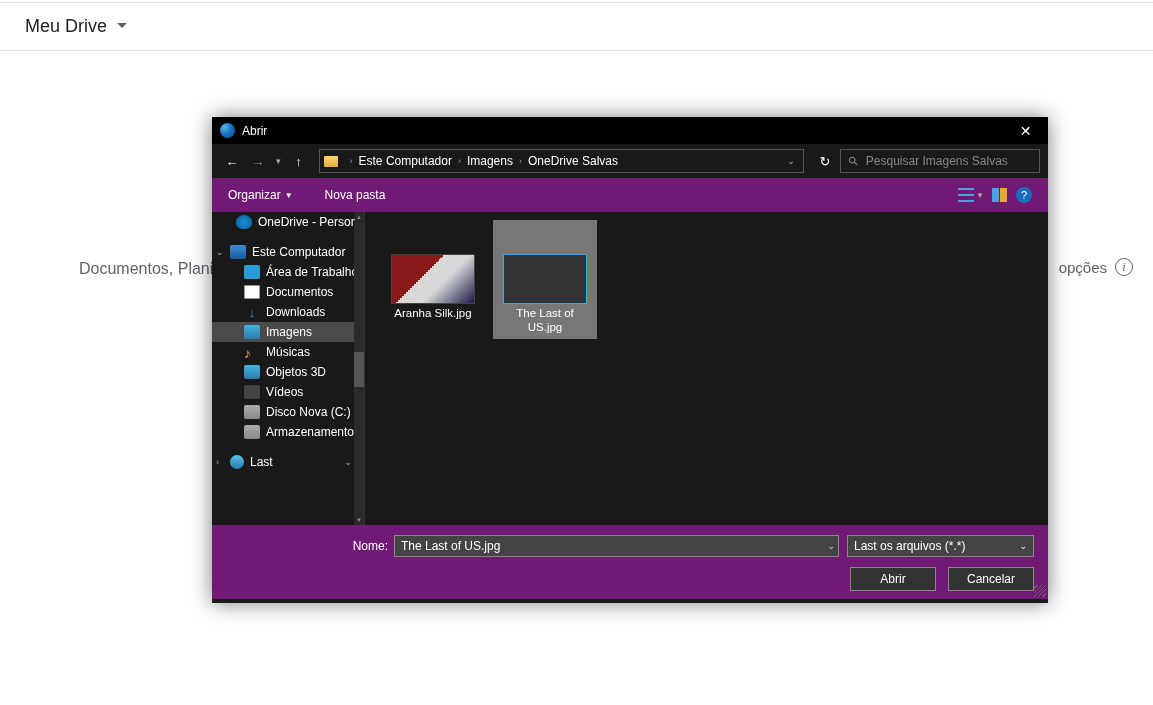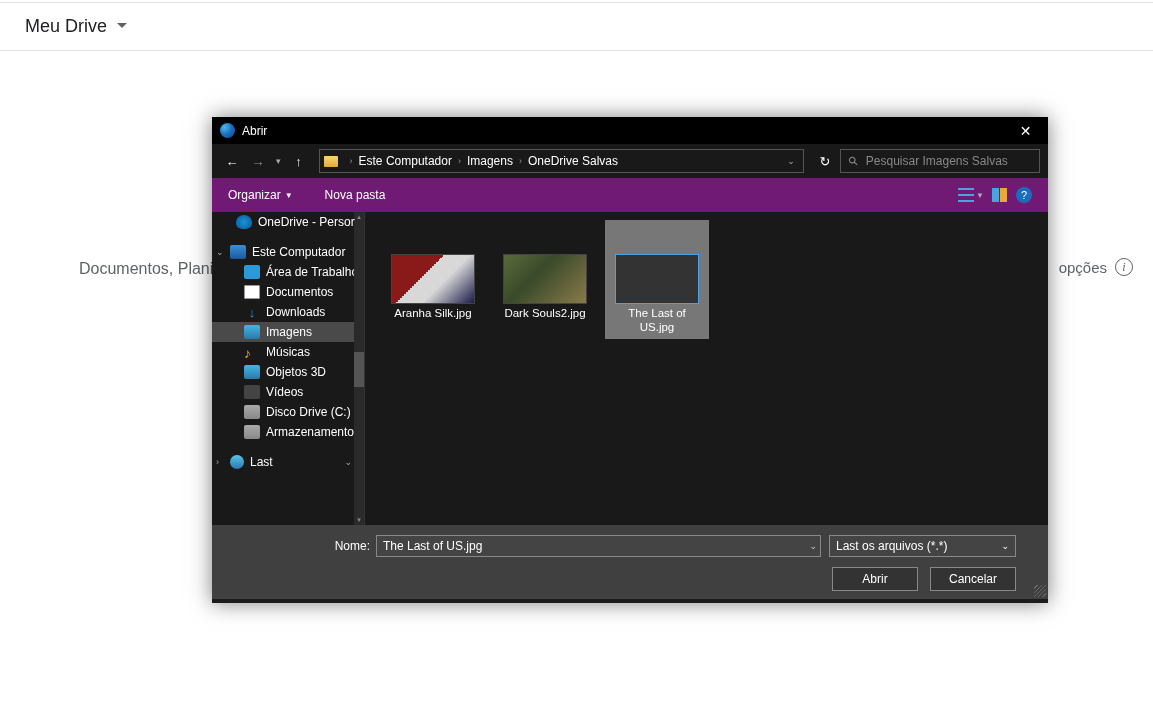--- a/index.html
+++ b/index.html
@@ -62,21 +62,21 @@
 .sb-sep { height: 10px; }
 .content { flex: 1; background: #191919; padding: 8px 16px; display: flex; gap: 8px; align-items: flex-start; border-left: 1px solid #333; }
 .thumb { width: 104px; display: flex; flex-direction: column; align-items: center; cursor: pointer; padding: 4px; }
 .thumb.selected { background: #777777; }
 .thumb-img { width: 84px; height: 50px; border: 1px solid #444; margin-bottom: 2px; margin-top: 30px; }
 .thumb.selected .thumb-img { border-color: #4aa3e0; background: #333; }
 .t1 { background: linear-gradient(135deg,#8a1a1a 40%,#d8d8d8 40%,#d8d8d8 60%,#1a1a4a); }
 .t2 { background: linear-gradient(135deg,#5a6a3a,#3a4a2a 40%,#8a7a4a); }
 .t3 { background: linear-gradient(90deg,#4a5a6a 50%,#6a5a4a 50%); }
 .thumb-label { font-size: 11.5px; text-align: center; padding: 0 2px; line-height: 1.25; word-break: break-word; }
-.footer { background: #404040; padding: 10px 32px 8px; position: relative; }
+.footer { background: #701a75; padding: 10px 14px 8px; position: relative; }
 .fn-row { display: flex; align-items: center; margin-bottom: 10px; }
 .fn-label { margin-left: auto; margin-right: 6px; font-size: 12px; }
 .fn-input { width: 445px; background: #444; color: #fff; border: 1px solid #888; height: 22px; padding: 0 6px; font-size: 12px; position: relative; }
 .fn-input-wrap { position: relative; }
 .fn-dd { position: absolute; right: 4px; top: 50%; transform: translateY(-50%); font-size: 9px; color: #ccc; cursor: pointer; }
 .type-select { width: 187px; background: #444; color: #fff; border: 1px solid #888; height: 22px; padding: 0 6px; margin-left: 8px; font-size: 12px; position: relative; display: flex; align-items: center; }
 .btn-row { display: flex; justify-content: flex-end; gap: 12px; }
 .dlg-btn { width: 86px; height: 24px; background: #333; border: 1px solid #888; color: #fff; font-size: 12px; cursor: pointer; }
 .resize-grip { position: absolute; bottom: 2px; right: 2px; width: 12px; height: 12px; background: repeating-linear-gradient(-45deg, transparent, transparent 2px, #666 2px, #666 3px); }
 </style>
@@ -189,44 +189,40 @@
       <div class="sb-item nested">
         <span class="sb-icon ico-3d"></span>
         <span>Objetos 3D</span>
       </div>
       <div class="sb-item nested">
         <span class="sb-icon ico-video"></span>
         <span>Vídeos</span>
       </div>
       <div class="sb-item nested">
         <span class="sb-icon ico-disk"></span>
-        <span>Disco Drive (C:)</span>
+        <span>Disco Nova (C:)</span>
       </div>
       <div class="sb-item nested">
         <span class="sb-icon ico-disk"></span>
         <span>Armazenamento</span>
       </div>
       <div class="sb-sep"></div>
       <div class="sb-item" style="padding-left:18px;position:relative">
         <span class="sb-arrow-left">›</span>
         <span class="sb-icon ico-net"></span>
         <span>Last</span>
         <span class="sb-arrow-right">⌄</span>
       </div>
     </div>
 
     <div class="content">
       <div class="thumb">
         <div class="thumb-img t1"></div>
         <div class="thumb-label">Aranha Silk.jpg</div>
       </div>
-      <div class="thumb">
-        <div class="thumb-img t2"></div>
-        <div class="thumb-label">Dark Souls2.jpg</div>
-      </div>
       <div class="thumb selected">
         <div class="thumb-img t3"></div>
         <div class="thumb-label">The Last of US.jpg</div>
       </div>
     </div>
   </div>
 
   <div class="footer">
     <div class="fn-row">
       <span class="fn-label">Nome:</span>

